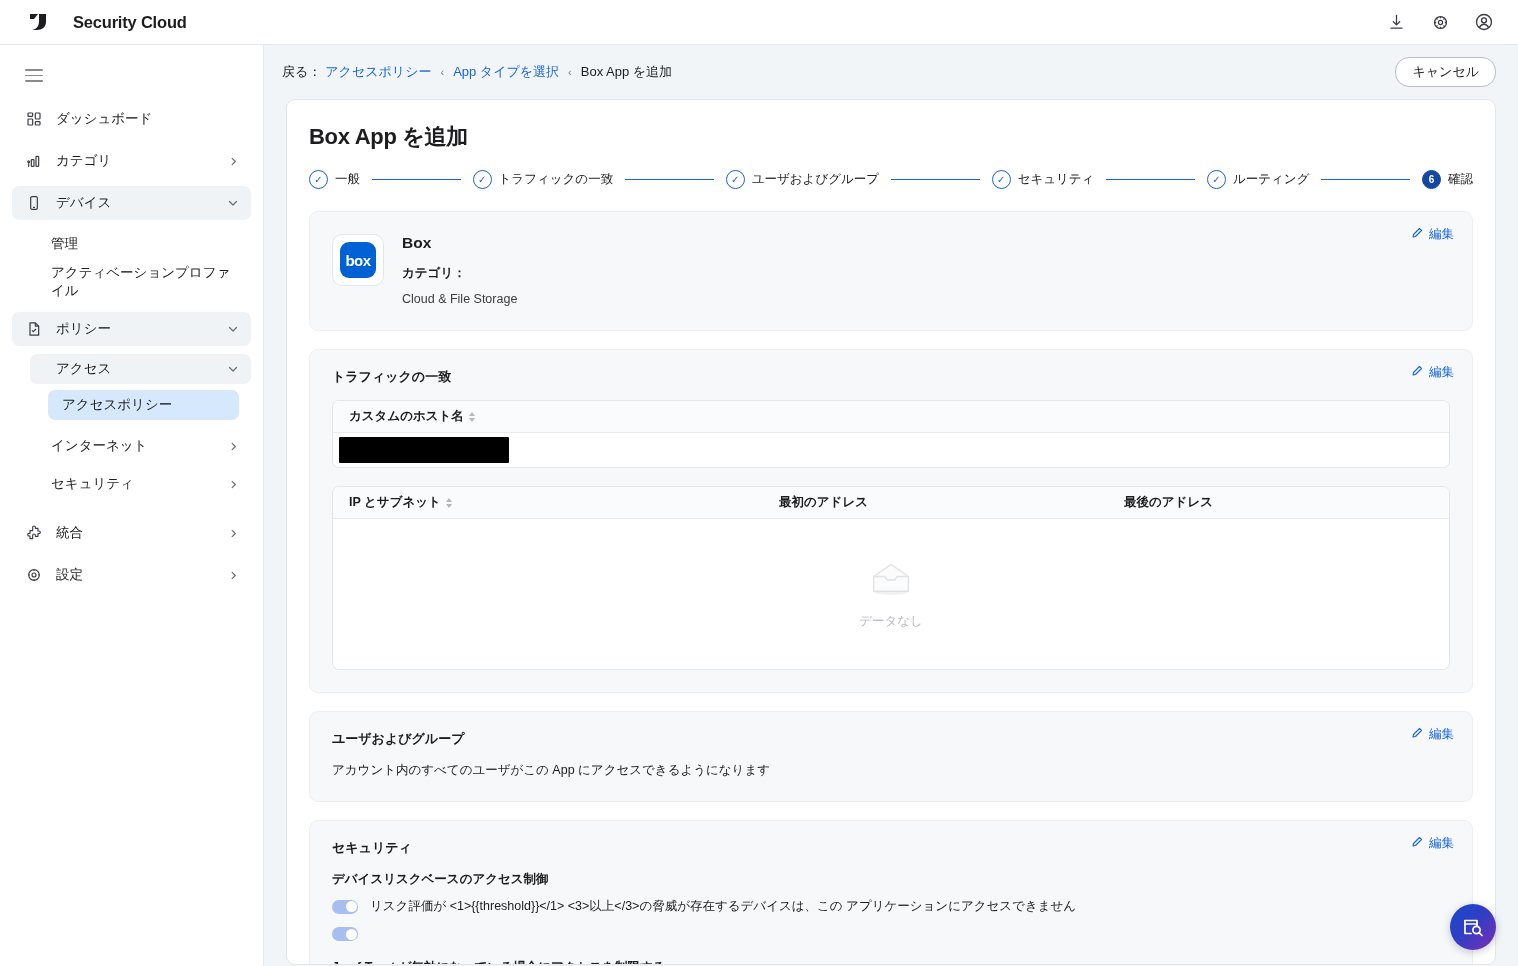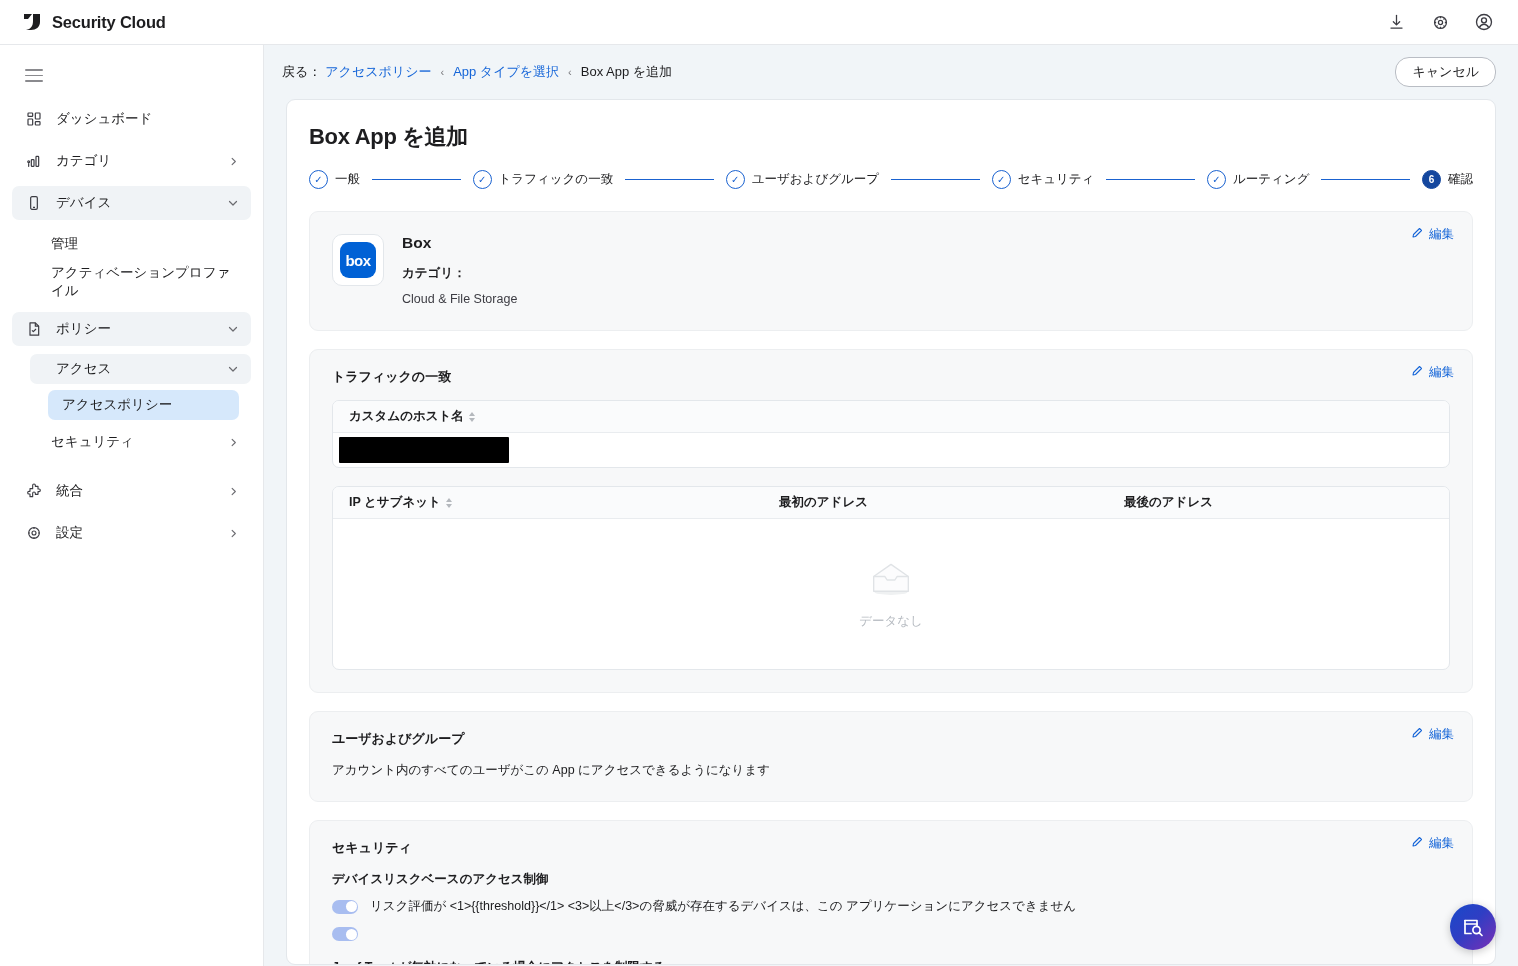--- a/index.html
+++ b/index.html
@@ -12,21 +12,21 @@
   }
 
   
   .topbar {
     position: absolute; top: 0; left: 0; width: 1518px; height: 45px;
     background: #ffffff;
     border-bottom: 1px solid #e6e8eb;
     display: flex; align-items: center;
     z-index: 20;
   }
-  .brand { display: flex; align-items: center; gap: 8px; padding-left: 22px; }
+  .brand { display: flex; align-items: center; gap: 23px; padding-left: 28px; }
   .brand-mark { width: 22px; height: 22px; position: relative; }
   .brand-name { font-size: 16.5px; font-weight: bold; letter-spacing: -0.2px; color: #1d1d1f; }
   .topbar-actions { margin-left: auto; display: flex; align-items: center; gap: 20px; padding-right: 22px; }
   .tb-icon { width: 24px; height: 24px; display: flex; align-items: center; justify-content: center; cursor: pointer; color: #3c3c43; }
 
   
   .sidebar {
     position: absolute; top: 45px; left: 0; width: 264px; height: 921px;
     background: #ffffff; border-right: 1px solid #e6e8eb;
     padding-top: 14px;
@@ -286,20 +286,28 @@
       <svg width="12" height="12" viewBox="0 0 24 24" fill="none" stroke="#6b6b70" stroke-width="2.4" stroke-linecap="round" stroke-linejoin="round">
           <path d="M5 9 l7 7 l7 -7"></path>
         </svg>
     </span>
   </div>
 
   <div class="nav-sub sel">
     <span class="nav-label">アクセスポリシー</span>
   </div>
 
+  <div class="nav-sub2" style="margin-top:10px">
+    <span class="nav-label">インターネット</span>
+    <span class="chev">
+      <svg width="11" height="11" viewBox="0 0 24 24" fill="none" stroke="#6b6b70" stroke-width="2.4" stroke-linecap="round" stroke-linejoin="round">
+          <path d="M9 5 l7 7 l-7 7"></path>
+        </svg>
+    </span>
+  </div>
   <div class="nav-sub2">
     <span class="nav-label">セキュリティ</span>
     <span class="chev">
       <svg width="11" height="11" viewBox="0 0 24 24" fill="none" stroke="#6b6b70" stroke-width="2.4" stroke-linecap="round" stroke-linejoin="round">
           <path d="M9 5 l7 7 l-7 7"></path>
         </svg>
     </span>
   </div>
 
   <div class="nav-item" style="margin-top:16px">

